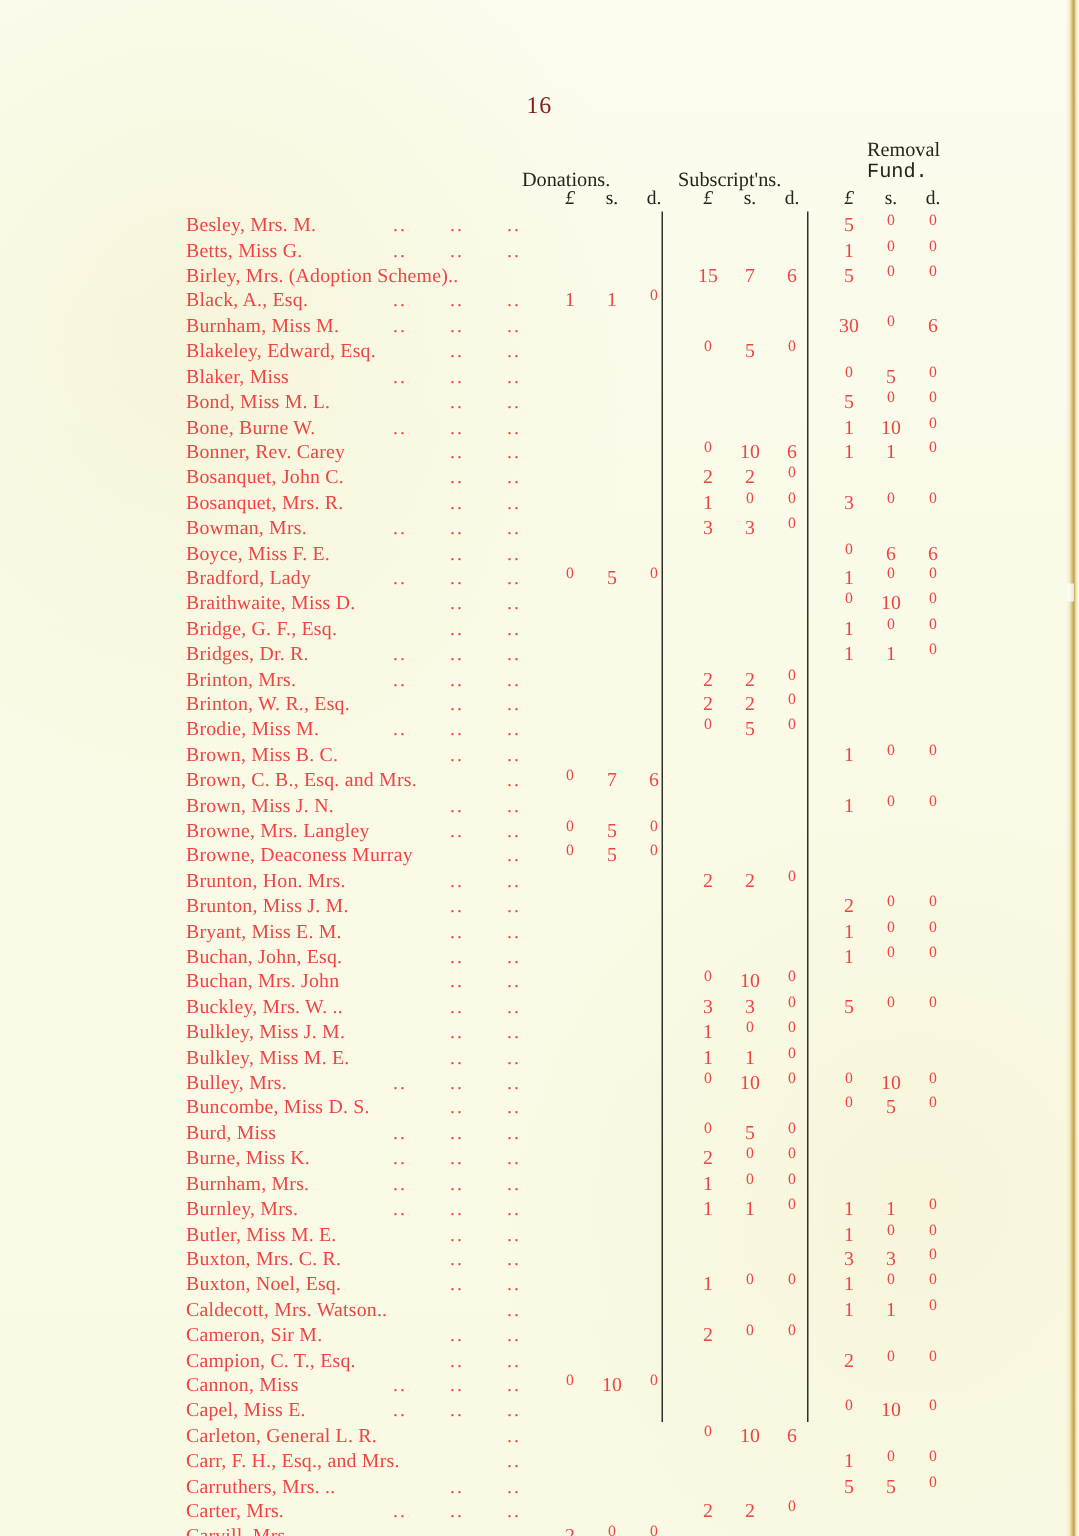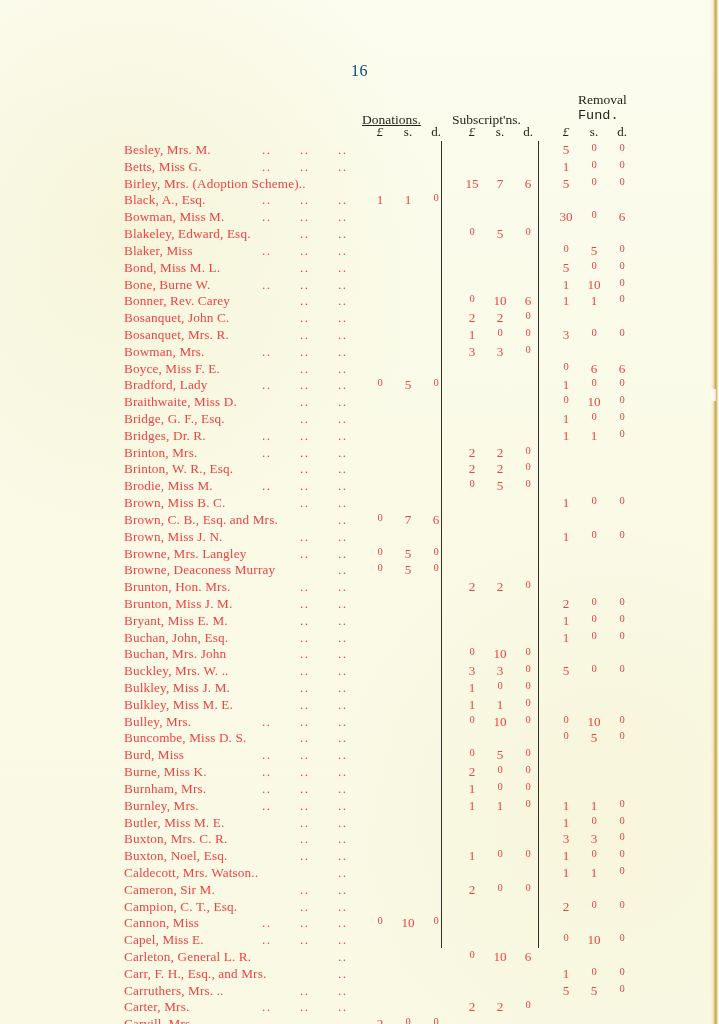--- a/index.html
+++ b/index.html
@@ -56,21 +56,21 @@
     background: rgba(255,255,255,0.75);
   }
 
   .page-number {
     position: absolute;
     top: 62px;
     left: 0;
     width: 719px;
     text-align: center;
     font-size: 16px;
-    color: #0c4a6e;
+    color: #7f1d1d;
     letter-spacing: 0.5px;
   }
 
   
   .sheet {
     position: absolute;
     top: 0;
     left: 0;
     width: 719px;
     height: 1024px;
@@ -81,21 +81,21 @@
     left: 0;
     width: 719px;
     height: 48px;
     font-size: 13.5px;
     color: #24241c;
   }
   .hdr {
     position: absolute;
     white-space: nowrap;
   }
-  .hdr-donations { left: 362px; top: 22px; text-decoration: underline; }
+  .hdr-donations { left: 348px; top: 22px; }
   .hdr-subs      { left: 452px; top: 22px; }
   .hdr-removal   { left: 558px; top: 2px;  line-height: 16px; margin-left: 20px; }
   .hdr-removal .l2 { display: block; font-family: Liberation Mono, monospace; }
 
   .unitrow {
     position: absolute;
     top: 124px;
     left: 0;
     width: 719px;
     height: 16px;
@@ -308,21 +308,21 @@
             <b></b>
             <b></b>
           </div>
           <div class="amt amt-rem">
             <b></b>
             <b></b>
             <b></b>
           </div>
         </div>
         <div class="row">
-          <div class="name">Bowman, Miss M.</div>
+          <div class="name">Burnham, Miss M.</div>
           <div class="leaders">
             <i class="ld1">..</i>
             <i class="ld2">..</i>
             <i class="ld3">..</i>
           </div>
           <div class="amt amt-don">
             <b></b>
             <b></b>
             <b></b>
           </div>

